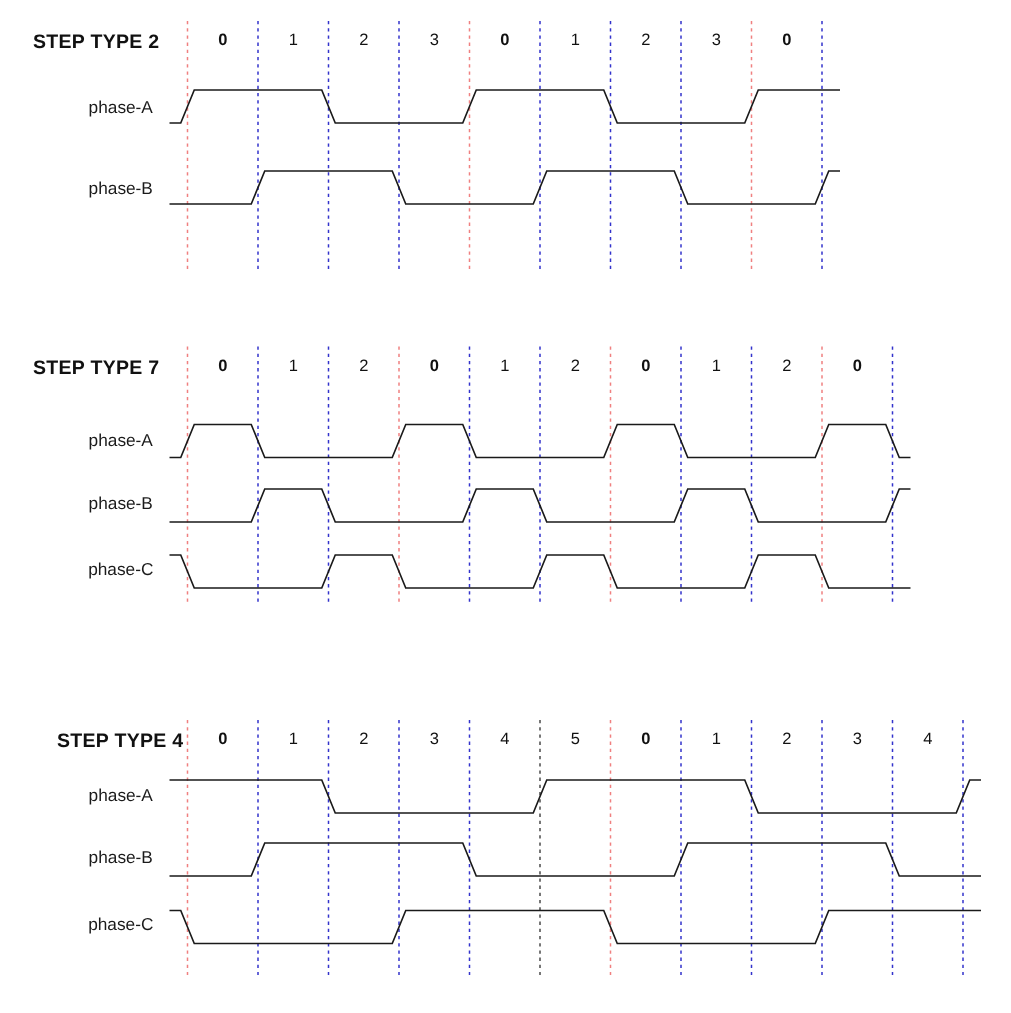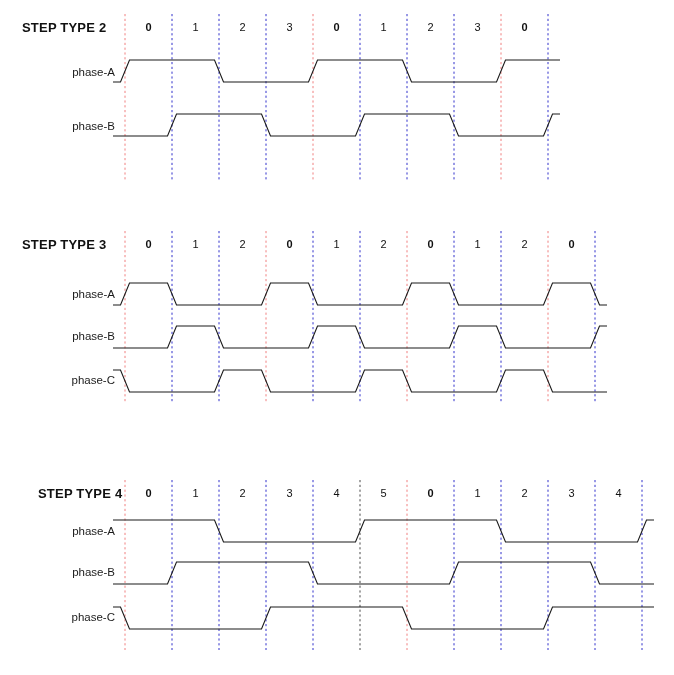--- a/index.html
+++ b/index.html
@@ -10,21 +10,22 @@
   }
   .diagram{position:absolute;left:0;top:0;width:673px;height:675px;}
   .block-title{
     position:absolute;
     font-size:13px;font-weight:bold;color:#111111;
     letter-spacing:0.2px;white-space:nowrap;
   }
   .phase-label{
     position:absolute;
     font-size:11.5px;color:#1b1b1b;white-space:nowrap;
-    text-align:right;
+    text-align:center;
+    padding-left:23px;
   }
   .col-label{
     position:absolute;
     font-size:11px;color:#111111;text-align:center;white-space:nowrap;
   }
   .col-label.bold{font-weight:bold;}
   svg{position:absolute;left:0;top:0;overflow:visible;}
   .wave{fill:none;stroke:#1a1a1a;stroke-width:1.1;stroke-linejoin:miter;stroke-linecap:butt;}
   .gridline{stroke-width:1;stroke-dasharray:2.2 2.6;}
   .gridline.red{stroke:#f08080;}
@@ -84,21 +85,21 @@
       <div class="col-label" style="left: 175.5px; top: 21px; width: 40px;">1</div>
       <div class="col-label" style="left: 222.5px; top: 21px; width: 40px;">2</div>
       <div class="col-label" style="left: 269.5px; top: 21px; width: 40px;">3</div>
       <div class="col-label bold" style="left: 316.5px; top: 21px; width: 40px;">0</div>
       <div class="col-label" style="left: 363.5px; top: 21px; width: 40px;">1</div>
       <div class="col-label" style="left: 410.5px; top: 21px; width: 40px;">2</div>
       <div class="col-label" style="left: 457.5px; top: 21px; width: 40px;">3</div>
       <div class="col-label bold" style="left: 504.5px; top: 21px; width: 40px;">0</div>
       <div class="phase-label" style="left: 0px; top: 66px; width: 115px;">phase-A</div>
       <div class="phase-label" style="left: 0px; top: 120px; width: 115px;">phase-B</div>
-      <div class="block-title" style="left: 22px; top: 237px;">STEP TYPE 3</div>
+      <div class="block-title" style="left: 22px; top: 237px;">STEP TYPE 7</div>
       <div class="col-label bold" style="left: 128.5px; top: 238px; width: 40px;">0</div>
       <div class="col-label" style="left: 175.5px; top: 238px; width: 40px;">1</div>
       <div class="col-label" style="left: 222.5px; top: 238px; width: 40px;">2</div>
       <div class="col-label bold" style="left: 269.5px; top: 238px; width: 40px;">0</div>
       <div class="col-label" style="left: 316.5px; top: 238px; width: 40px;">1</div>
       <div class="col-label" style="left: 363.5px; top: 238px; width: 40px;">2</div>
       <div class="col-label bold" style="left: 410.5px; top: 238px; width: 40px;">0</div>
       <div class="col-label" style="left: 457.5px; top: 238px; width: 40px;">1</div>
       <div class="col-label" style="left: 504.5px; top: 238px; width: 40px;">2</div>
       <div class="col-label bold" style="left: 551.5px; top: 238px; width: 40px;">0</div>

